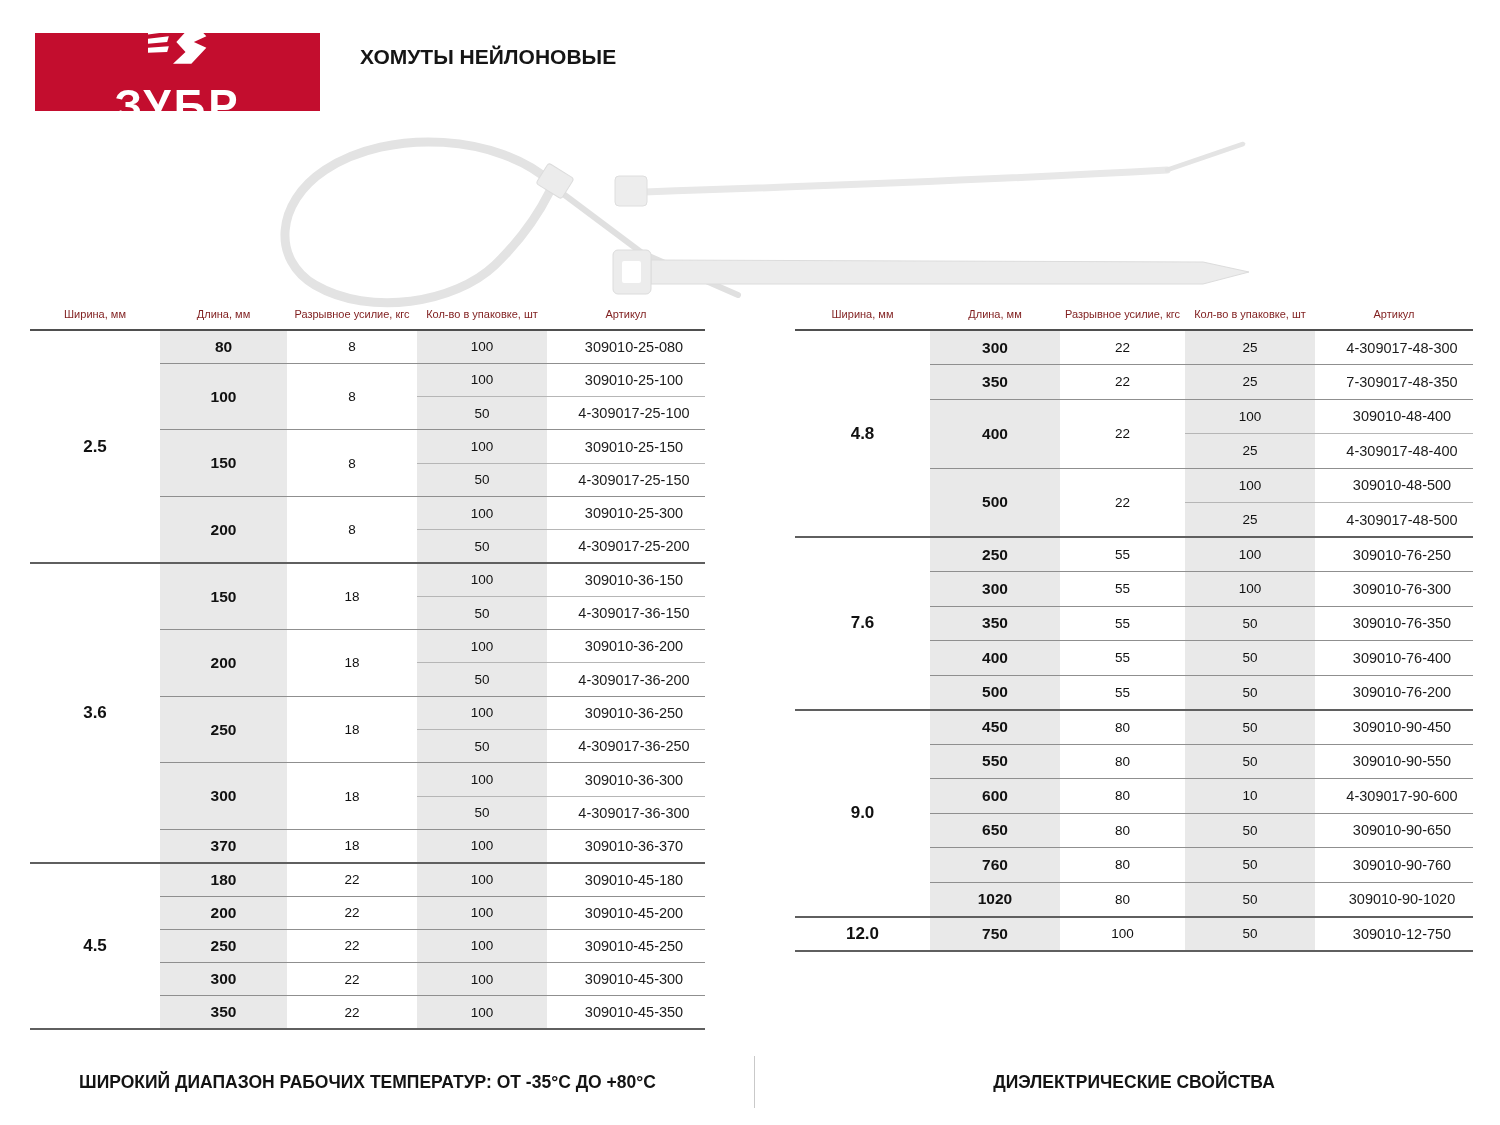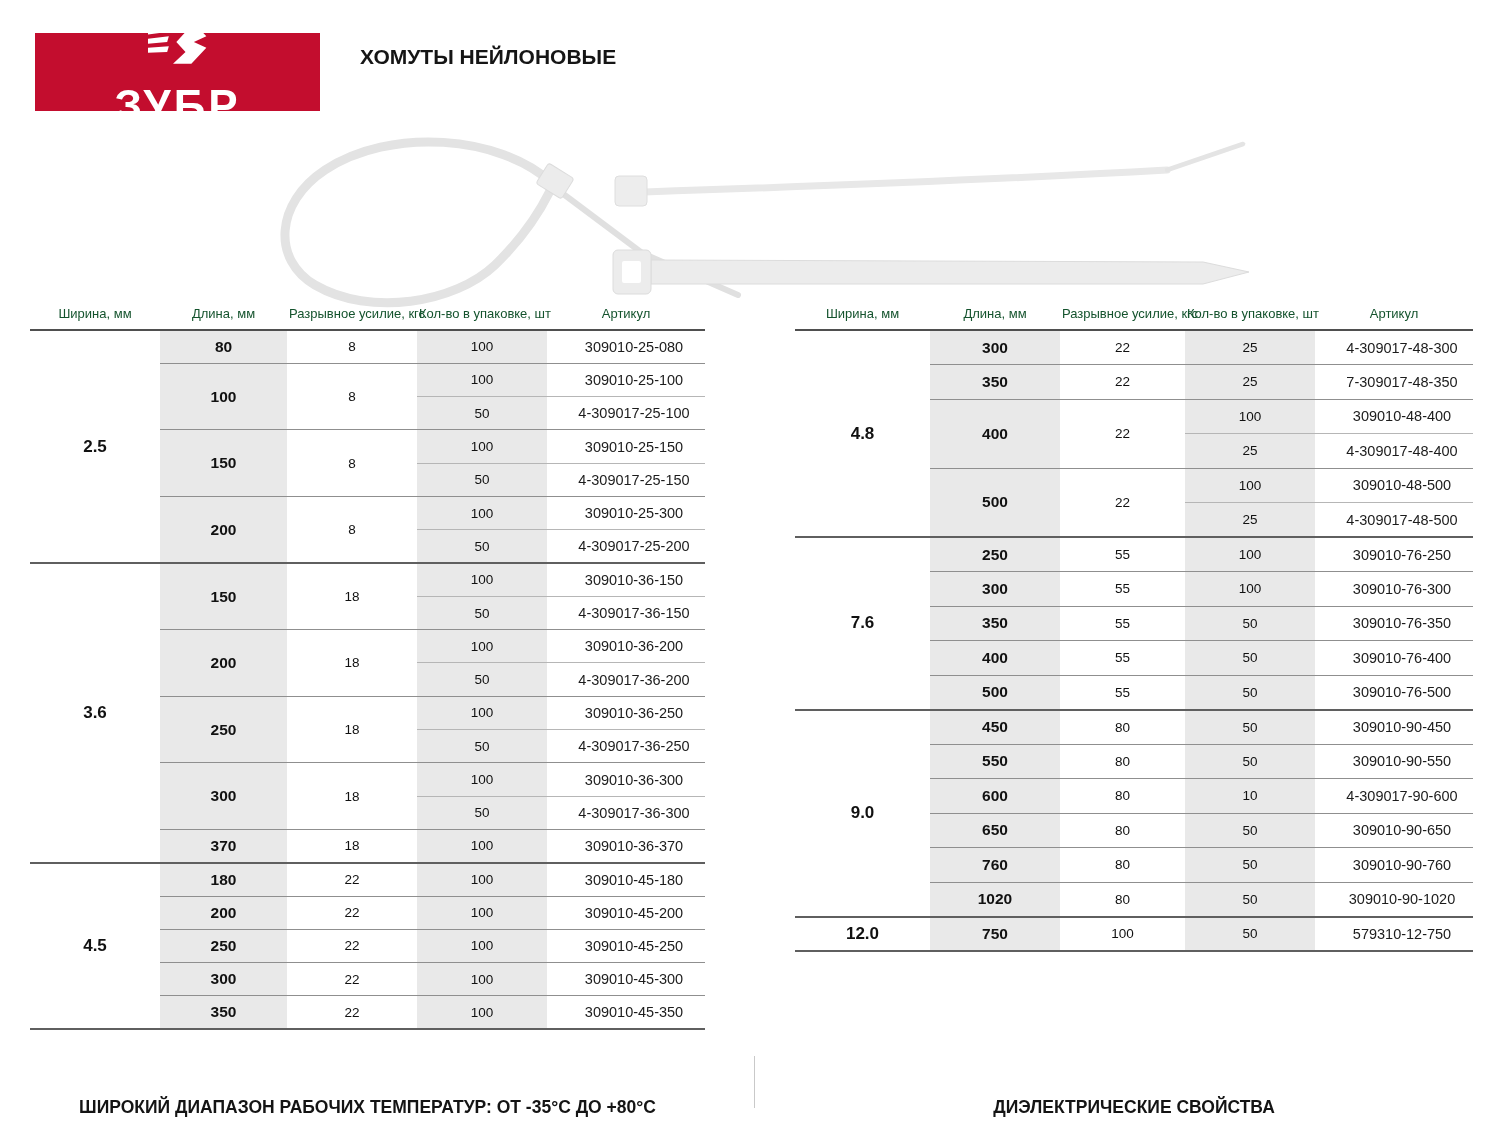--- a/index.html
+++ b/index.html
@@ -24,37 +24,37 @@
          text-transform:uppercase;color:#151515;}
 
   
   .photo{position:absolute;}
 
   
   .spec-table{position:absolute;border-collapse:collapse;table-layout:fixed;
               border-bottom:2px solid var(--line-section);}
   #table-left{left:30px;top:306px;width:675px;}
   #table-right{left:795px;top:306px;width:678px;}
-  .spec-table th{font-weight:normal;font-size:13px;color:#14532d;height:24px;padding:0 2px 8px;
+  .spec-table th{font-weight:normal;font-size:11px;color:#7f1d1d;height:24px;padding:0 2px 8px;
                  vertical-align:middle;white-space:nowrap;border-bottom:2px solid var(--line-dark);}
   .spec-table td{text-align:center;vertical-align:middle;padding:0 4px;}
   #table-left tbody tr{height:33.3px;}
   #table-right tbody tr{height:34.5px;}
   td.width-cell{font-size:17px;font-weight:bold;background:#fff;}
   td.length-cell{font-size:15.5px;font-weight:bold;background:var(--cell-gray);}
   td.force-cell{font-size:13.5px;background:#fff;}
   td.qty-cell{font-size:13.5px;background:var(--cell-gray);}
   td.sku-cell{font-size:14.5px;background:#fff;color:#1c1c1c;padding-left:20px;}
   tr.section-start td{border-top:2px solid var(--line-section);}
   tr.group-start td{border-top:1px solid var(--line-group);}
   tr.sub-row td{border-top:1px solid var(--line-sub);}
 
   
   .feature{position:absolute;top:1072px;text-align:center;font-size:17.5px;font-weight:bold;
-           text-transform:uppercase;color:#141414;margin-top:25px;}
+           text-transform:uppercase;color:#141414;}
   .feature-left{left:30px;width:675px;}
   .feature-right{left:795px;width:678px;}
   .footer-divider{position:absolute;left:754px;top:1056px;width:1px;height:52px;background:#c9c9c9;}
 </style>
 </head>
 <body>
 
 <div class="page">
 
   <div class="logo">
@@ -312,21 +312,21 @@
         <tr class="group-start">
           <td class="length-cell">400</td>
           <td class="force-cell">55</td>
           <td class="qty-cell">50</td>
           <td class="sku-cell">309010-76-400</td>
         </tr>
         <tr class="group-start">
           <td class="length-cell">500</td>
           <td class="force-cell">55</td>
           <td class="qty-cell">50</td>
-          <td class="sku-cell">309010-76-500</td>
+          <td class="sku-cell">309010-76-200</td>
         </tr>
         <tr class="section-start">
           <td class="width-cell" rowspan="6">9.0</td>
           <td class="length-cell">450</td>
           <td class="force-cell">80</td>
           <td class="qty-cell">50</td>
           <td class="sku-cell">309010-90-450</td>
         </tr>
         <tr class="group-start">
           <td class="length-cell">550</td>
@@ -356,21 +356,21 @@
           <td class="length-cell">1020</td>
           <td class="force-cell">80</td>
           <td class="qty-cell">50</td>
           <td class="sku-cell">309010-90-1020</td>
         </tr>
         <tr class="section-start">
           <td class="width-cell">12.0</td>
           <td class="length-cell">750</td>
           <td class="force-cell">100</td>
           <td class="qty-cell">50</td>
-          <td class="sku-cell">579310-12-750</td>
+          <td class="sku-cell">309010-12-750</td>
         </tr>
       </tbody>
     </table>
 
   <div class="feature feature-left">ШИРОКИЙ ДИАПАЗОН РАБОЧИХ ТЕМПЕРАТУР: ОТ -35°С ДО +80°С</div>
   <div class="footer-divider"></div>
   <div class="feature feature-right">ДИЭЛЕКТРИЧЕСКИЕ СВОЙСТВА</div>
 
 </div>
 

